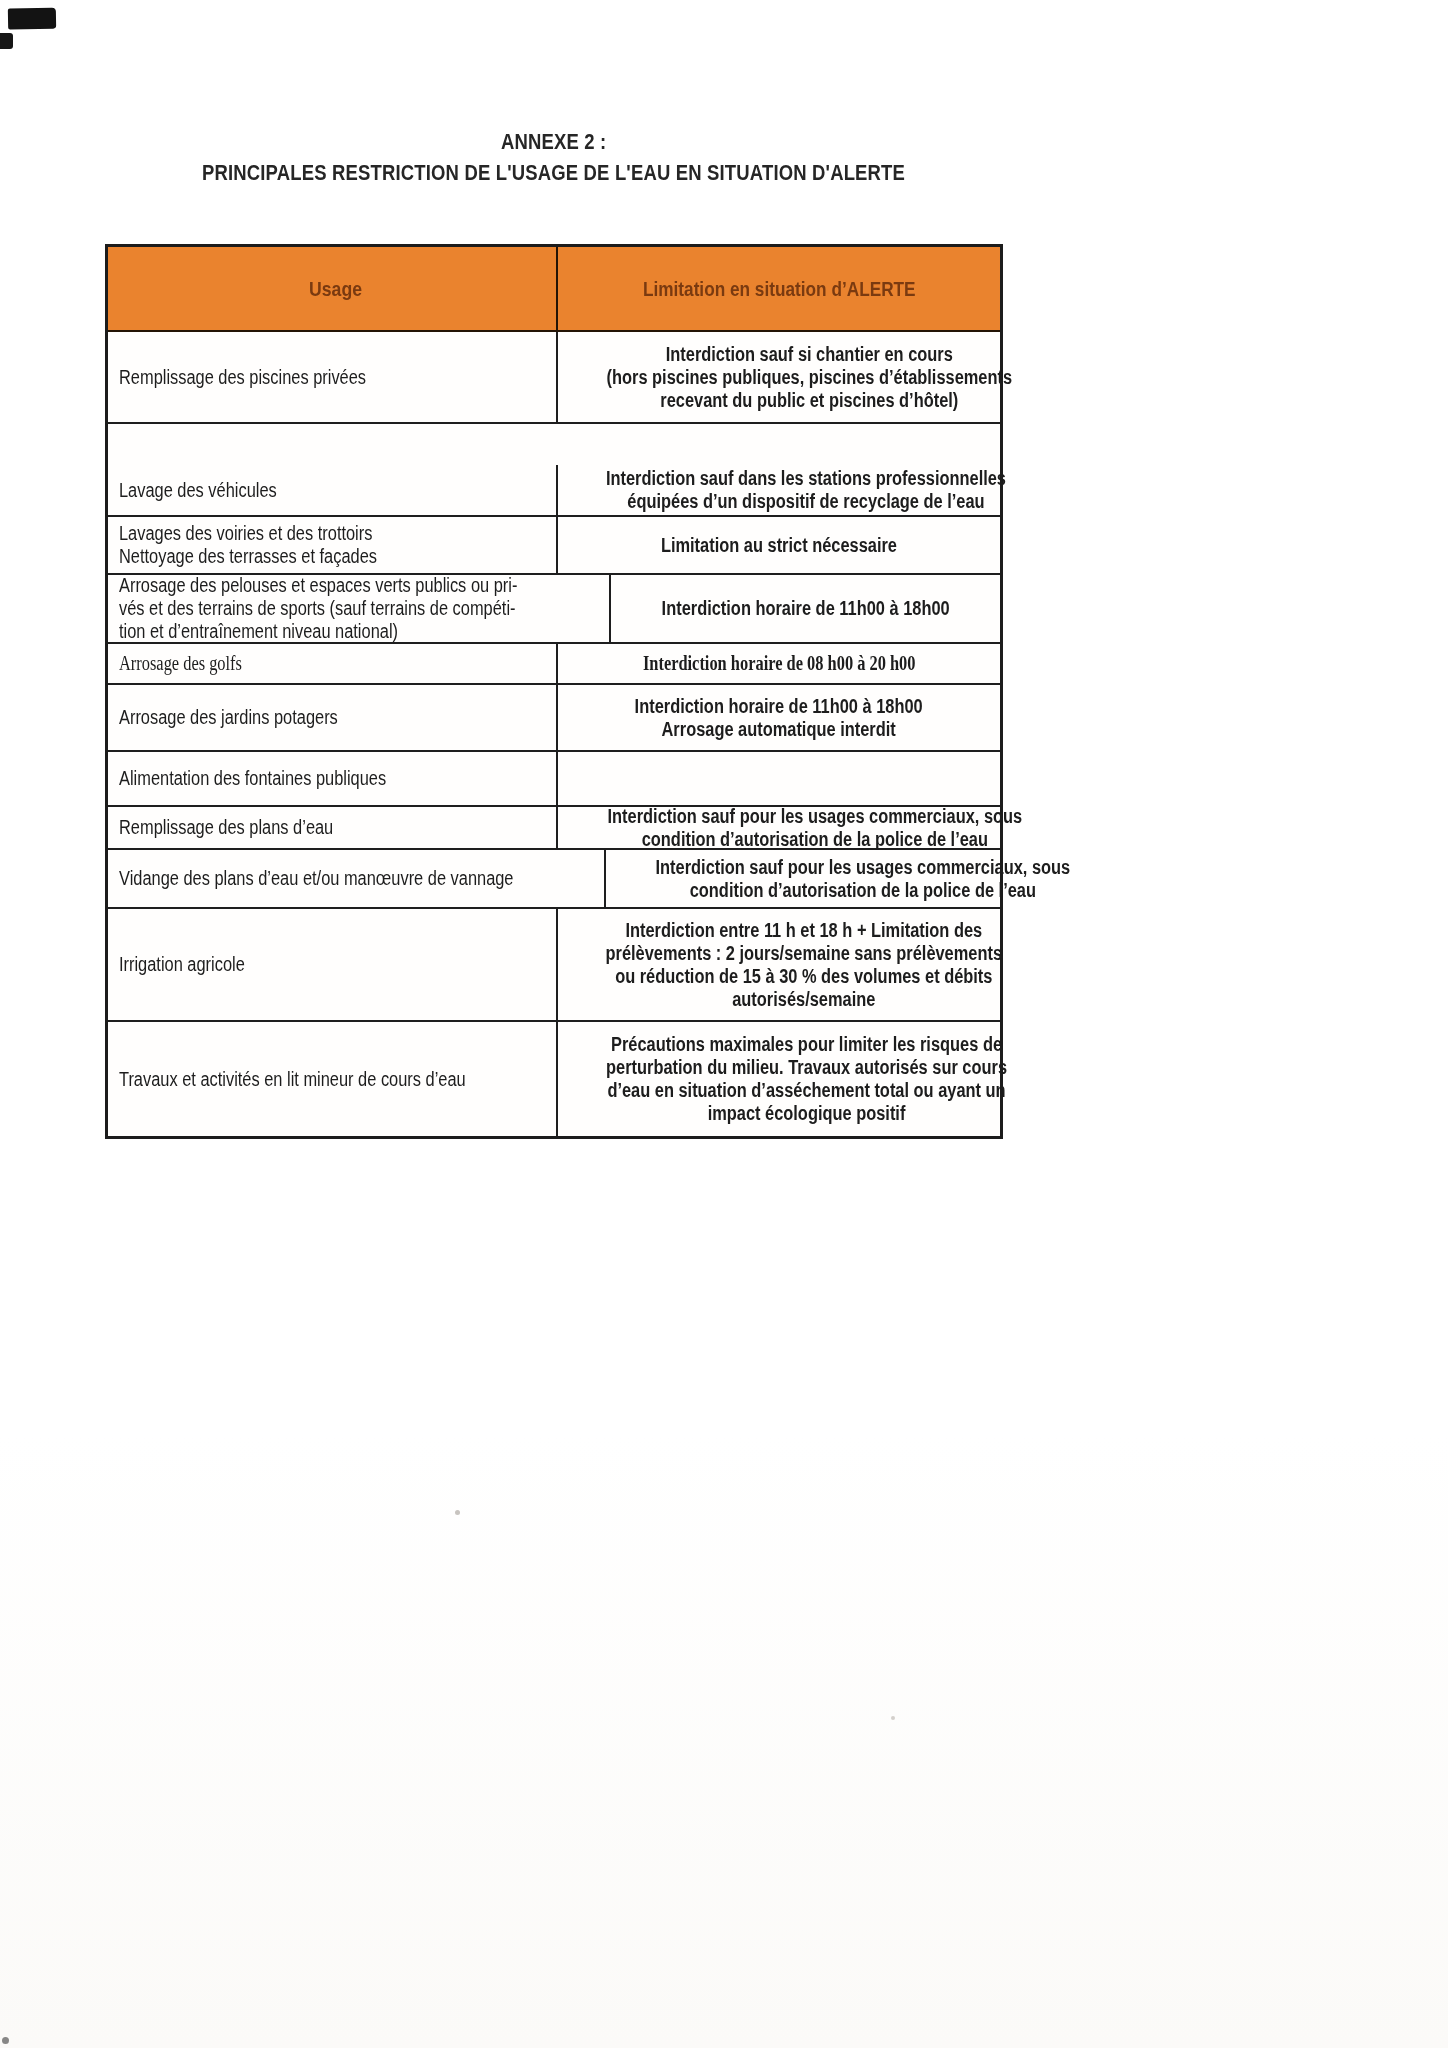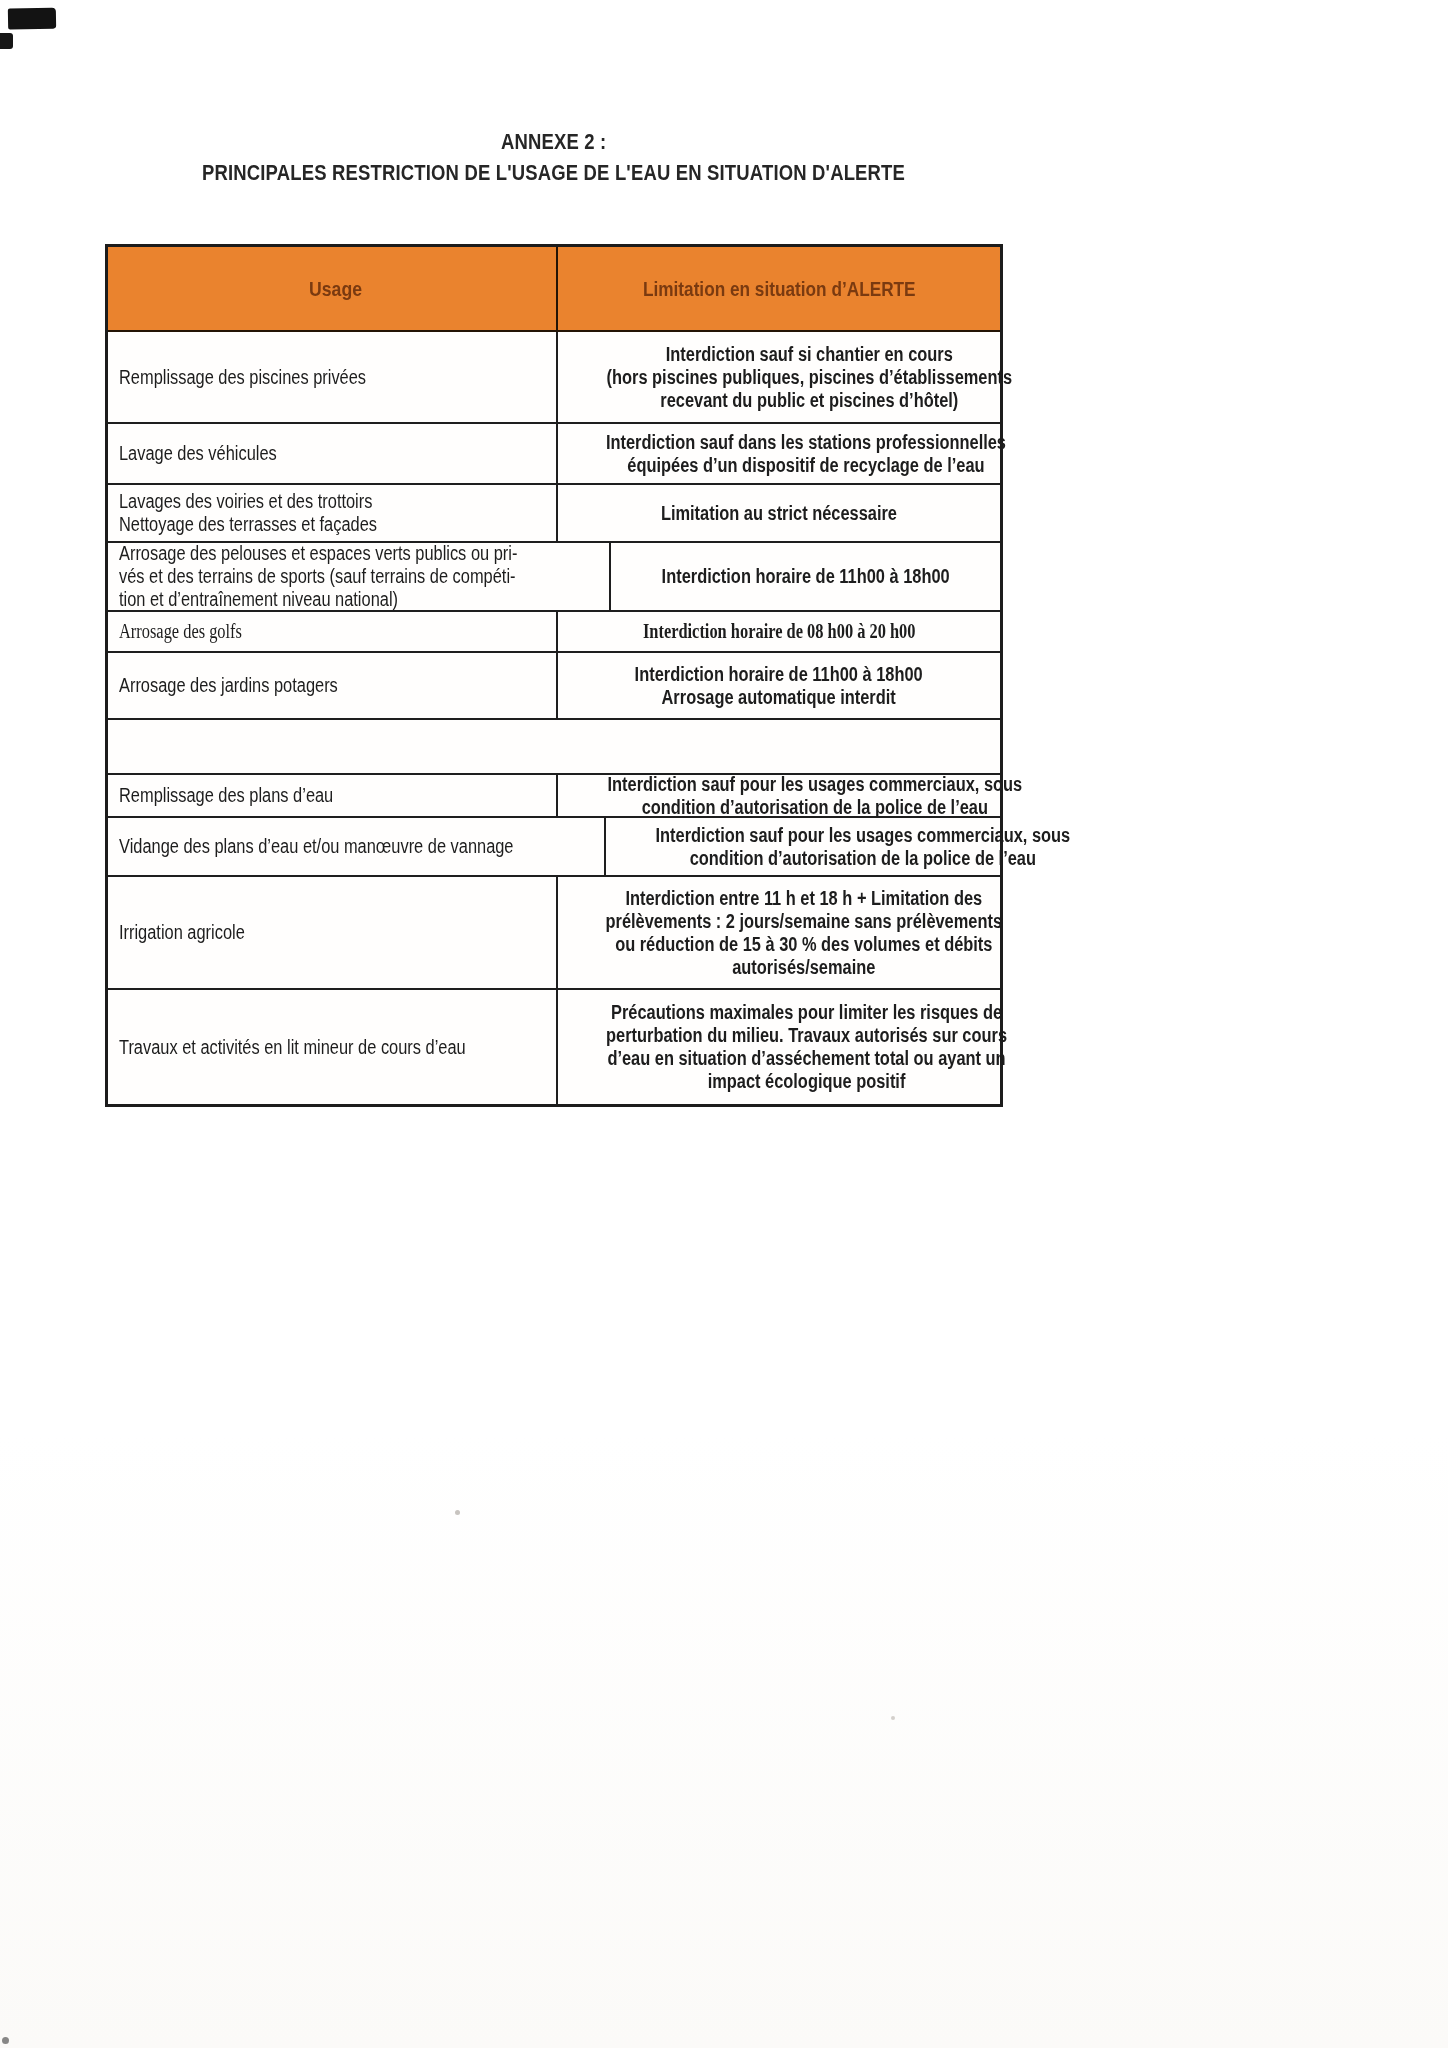--- a/index.html
+++ b/index.html
@@ -81,21 +81,21 @@
   .cell-inner {
     white-space:pre-line;
     width:max-content; max-width:none;
   }
   .cell-usage .cell-inner { transform:scaleX(0.82); transform-origin:left center; }
   .cell-limit .cell-inner { transform:scaleX(0.82); transform-origin:center center; }
   .t-header .cell-usage { border-right:2px solid #241405; }
 
   
   .r0 { height:92px; }
-  .r1 { height:61px; }
+  .r1 { height:52px;margin-top:41px; }
   .r2 { height:58px; }
   .r3 { height:69px; }
   .r4 { height:41px;font-family:Liberation Serif, serif; }
   .r5 { height:67px; }
   .r6 { height:55px; }
   .r7 { height:43px; }
   .r8 { height:59px; }
   .r9 { height:113px; }
   .r10 { height:114px; }
 </style>
@@ -185,20 +185,23 @@
       <div class="cell cell-usage">
           <span class="cell-inner">Arrosage des jardins potagers</span>
         </div>
       <div class="cell cell-limit">
           <span class="cell-inner">Interdiction horaire de 11h00 à 18h00
 Arrosage automatique interdit</span>
         </div>
     </div>
 
     <div class="t-row r6">
+      <div class="cell cell-usage">
+          <span class="cell-inner">Alimentation des fontaines publiques</span>
+        </div>
     </div>
 
     <div class="t-row r7">
       <div class="cell cell-usage">
           <span class="cell-inner">Remplissage des plans d’eau</span>
         </div>
       <div class="cell cell-limit">
           <span class="cell-inner">Interdiction sauf pour les usages commerciaux, sous
 condition d’autorisation de la police de l’eau</span>
         </div>

